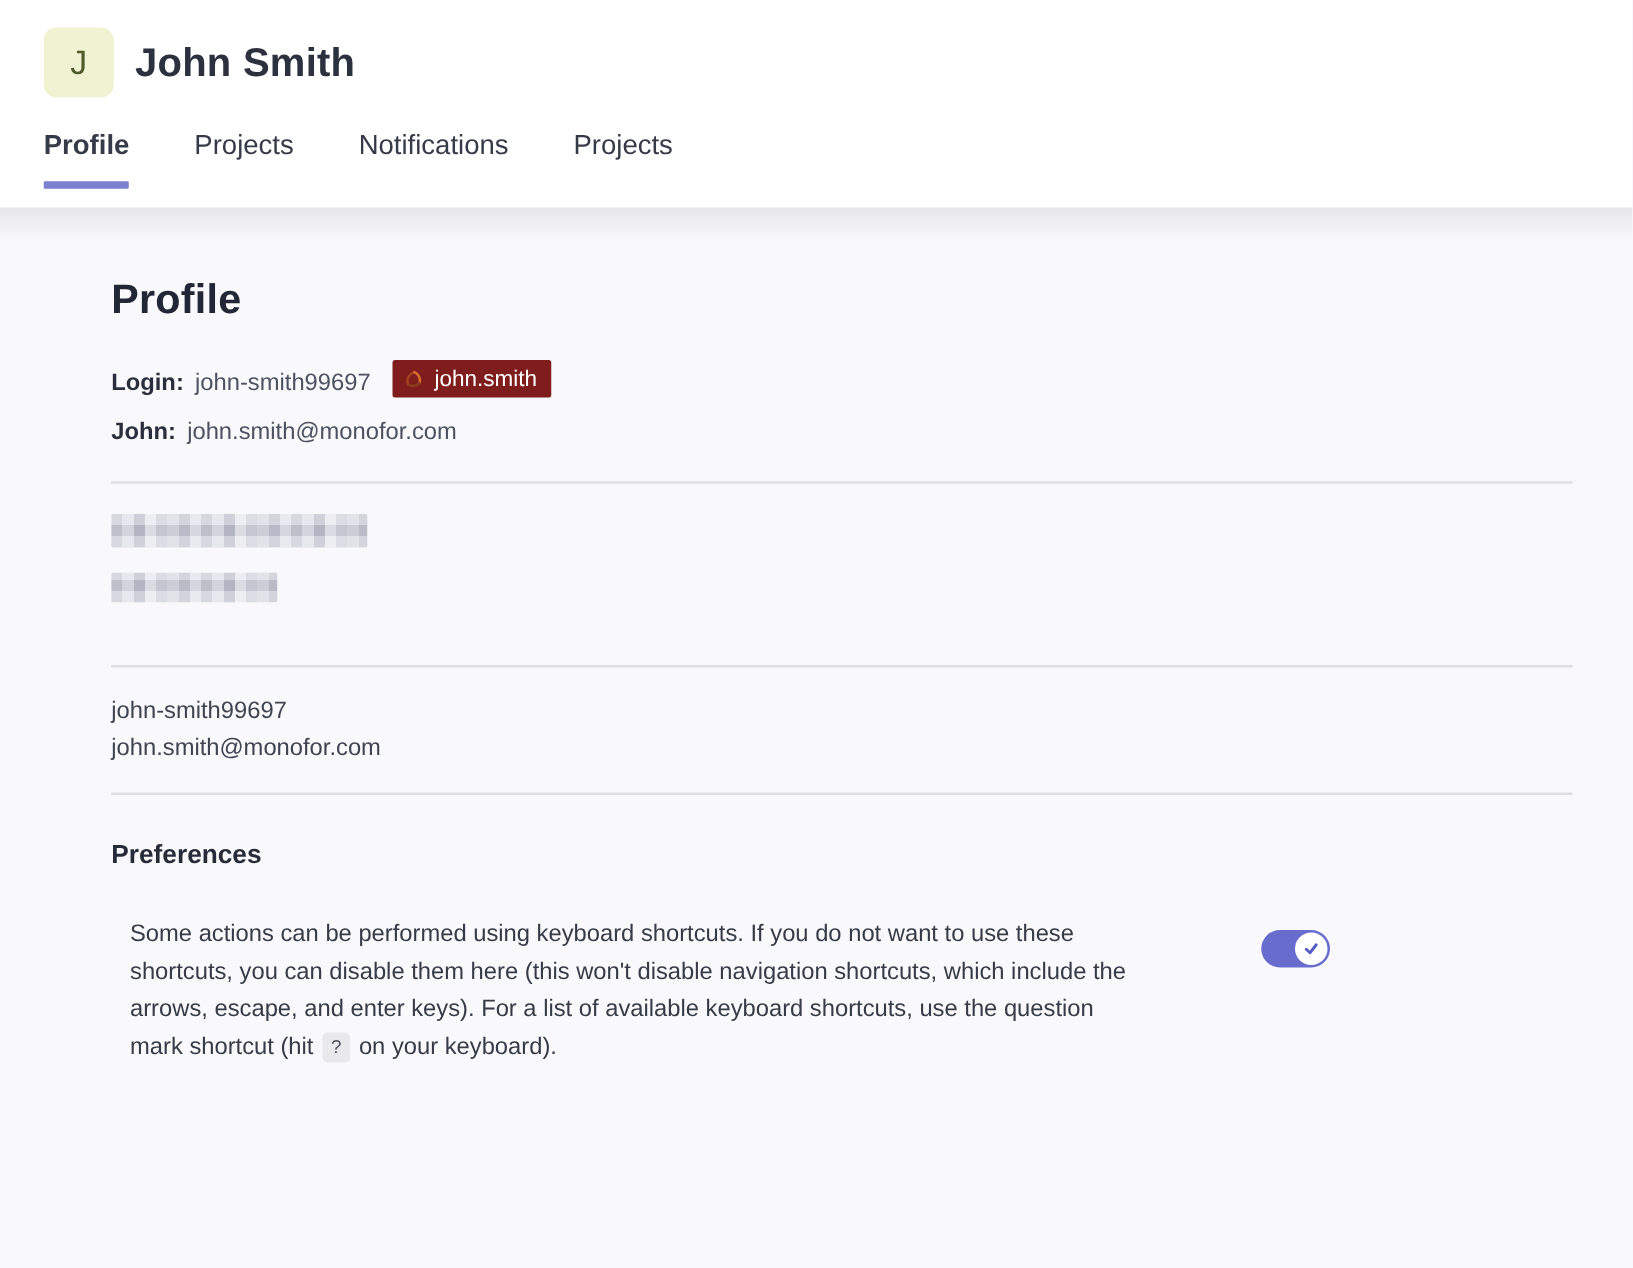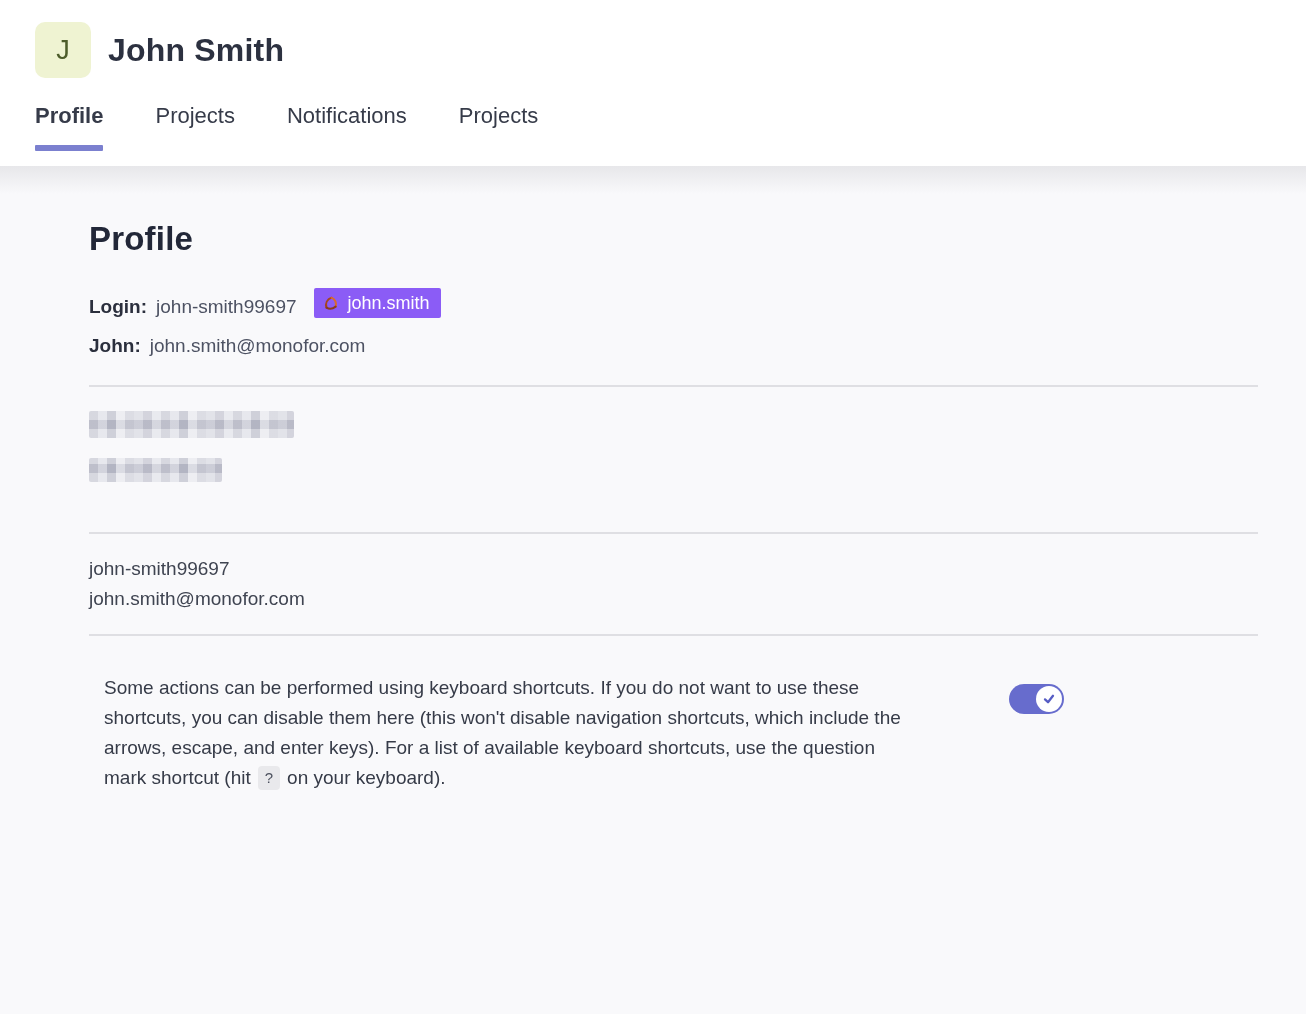--- a/index.html
+++ b/index.html
@@ -84,21 +84,21 @@
     align-items: flex-end;
     font-size: 19px;
   }
   .login-row { margin-top: 30px; }
   .email-row { margin-top: 17px; }
   .field-label { font-weight: bold; color: #2b2f3d; }
   .field-value { margin-left: 9px; color: #4d5263; }
 
   .provider-badge {
     margin-left: 17px;
-    background: #8b5cf6;
+    background: #7f1d1d;
     color: #ffffff;
     display: flex;
     align-items: center;
     gap: 7px;
     height: 30px;
     padding: 0 11px 0 7px;
     border-radius: 2px;
     font-size: 18px;
   }
 
@@ -241,20 +241,23 @@
 
   <div class="divider"></div>
 
   <div class="scm-lines">
     <div>john-smith99697</div>
     <div>john.smith@monofor.com</div>
   </div>
 
   <div class="divider" style="margin-top:20px;"></div>
 
+  <div class="section-heading" style="margin-top:36px;">
+    <span>Preferences</span>
+  </div>
 
   <div class="pref-row">
     <div class="pref-text">
       <p class="pref-desc"><span>Some actions can be performed using keyboard shortcuts. If you do not want to use these shortcuts, you can disable them here (this won't disable navigation shortcuts, which include the arrows, escape, and enter keys). For a list of available keyboard shortcuts, use the question mark shortcut (hit</span><span class="kbd">?</span><span>on your keyboard).</span></p>
     </div>
     <div class="toggle">
       <div class="toggle-knob">
         <span style="display:flex;">
           <svg width="14" height="14" viewBox="0 0 14 14" fill="none">
             <path d="M3 7.4 L6 10.2 L11 3.8" stroke="#565cc4" stroke-width="2.3" stroke-linecap="round" stroke-linejoin="round"></path>

